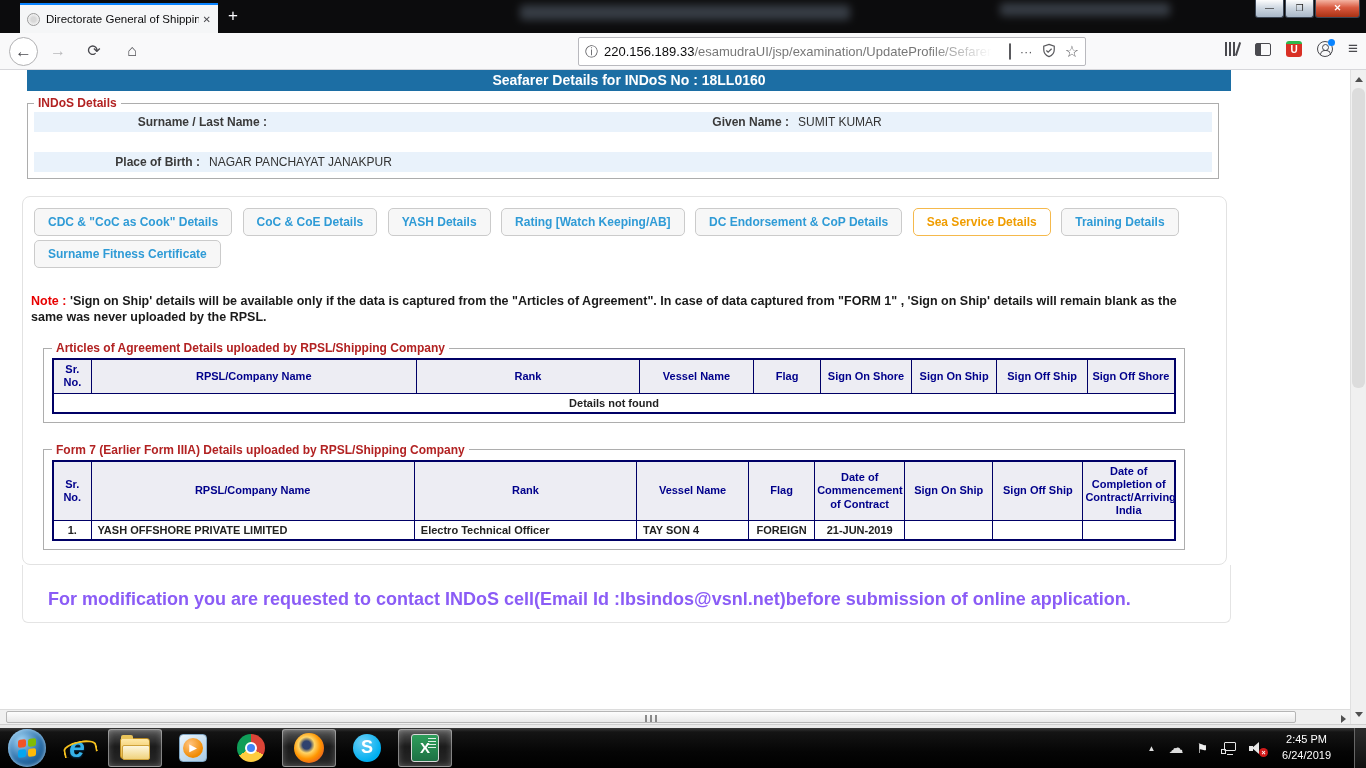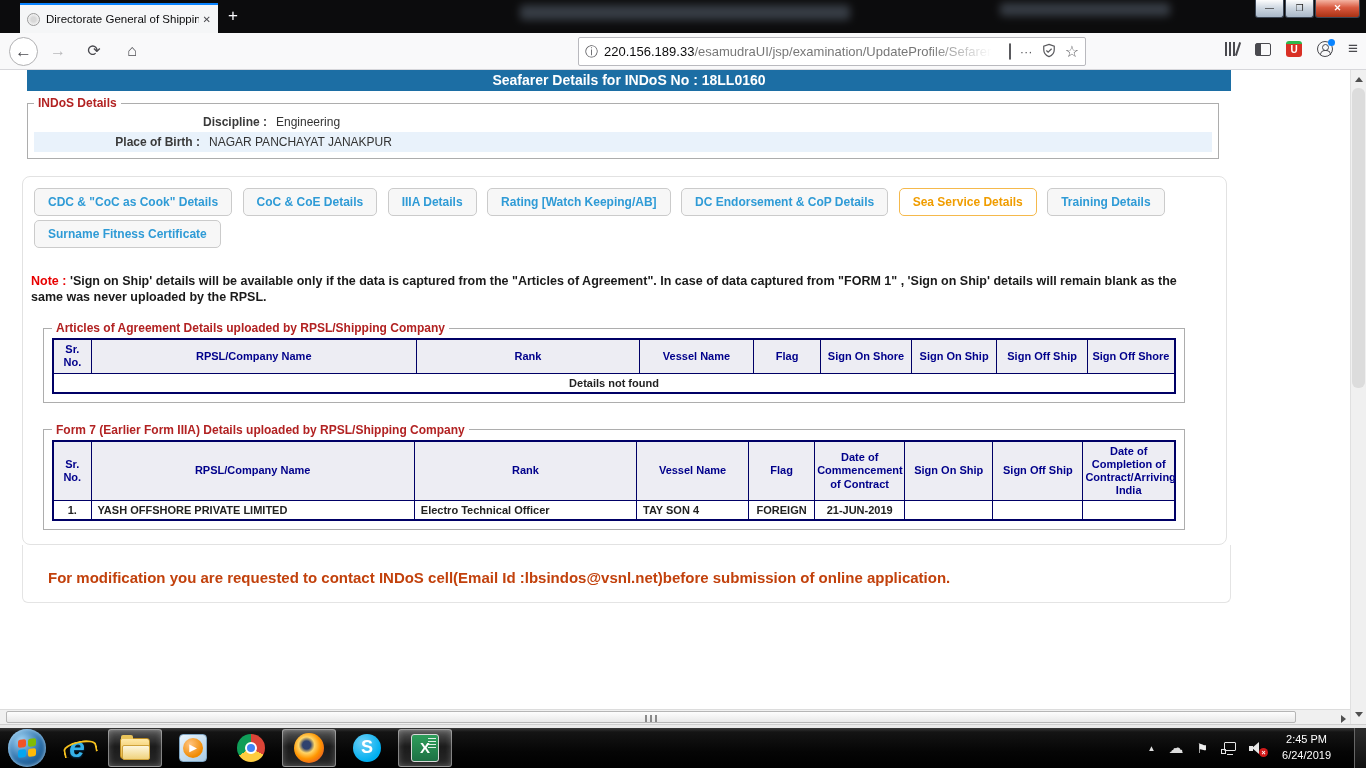--- a/index.html
+++ b/index.html
@@ -70,21 +70,21 @@
   .svc-fs { margin:16px 0 0 14px; width:1142px; padding:3px 8px 8px; }
   .svc-fs + .svc-fs { margin-top:20px; }
   table.svc { border-collapse:collapse; table-layout:fixed; width:1124px; border:2px solid #000066; }
   table.svc th { background:#ededf3; color:#00008b; font-size:11px; font-weight:bold; border:1px solid #000066; padding:3px 2px; line-height:1.2; }
   table.svc td { border:1px solid #000066; font-size:11px; font-weight:bold; color:#222; padding:3px 6px; height:13px; }
   td.center { text-align:center; }
   td.notfound { color:#e80000; font-size:12px; text-align:center; font-weight:bold; }
 
   .faq-bar { margin:40px 0 0 22px; width:1209px; height:19px; background:#a40c0c; color:#fff; font-weight:bold; font-size:13px; text-align:center; line-height:19px; }
   .faq-q { margin:5px 0 0 22px; width:1209px; height:25px; border:1px solid #eec067; border-radius:2px; color:#e09a2d; font-weight:bold; font-size:12px; line-height:23px; padding-left:25px; background:#fff; cursor:pointer; }
-  .faq-body { margin:0 0 0 22px; width:1209px; height:58px; border:1px solid #e4e4e4; border-top:none; border-radius:0 0 6px 6px; padding:24px 0 0 25px; font-size:15px; font-weight:bold; color:#c2410c; }
+  .faq-body { margin:0 0 0 22px; width:1209px; height:58px; border:1px solid #e4e4e4; border-top:none; border-radius:0 0 6px 6px; padding:24px 0 0 25px; font-size:18px; font-weight:bold; color:#8b5cf6; }
 
   
   .vscroll { position:absolute; right:0; top:70px; width:16px; height:654px; background:#f0f0f0; border-left:1px solid #e0e0e0; }
   .vthumb { position:absolute; left:1px; top:18px; width:13px; height:300px; background:#dcdcdc; border-radius:6px; }
   .arrow { width:0; height:0; position:absolute; left:4px; }
   .arr-up { top:7px; border-left:4px solid transparent; border-right:4px solid transparent; border-bottom:5px solid #505050; }
   .arr-dn { bottom:7px; border-left:4px solid transparent; border-right:4px solid transparent; border-top:5px solid #505050; }
   .hscroll { position:absolute; left:0; top:709px; width:1350px; height:15px; background:#f0f0f0; border-top:1px solid #dcdcdc; }
   .hthumb { position:absolute; left:6px; top:1px; width:1290px; height:12px; background:linear-gradient(#fdfdfd,#e8e8e8); border:1px solid #b5b5b5; border-radius:2px; }
   .grip { position:absolute; left:638px; top:3px; width:14px; height:7px; background:repeating-linear-gradient(90deg,#8a8a8a 0 2px,transparent 2px 5px); }
@@ -182,39 +182,45 @@
     <span class="menu-ico">≡</span>
   </div>
 </div>
 
 <div class="page">
 
   <div class="page-header">Seafarer Details for INDoS No : 18LL0160</div>
 
   <fieldset class="indos-fs">
     <legend>INDoS Details</legend>
+    <div class="indos-row alt">
+      <div class="indos-cell">
+          <span class="lbl">Surname / Last Name :</span>
+          <span class="val"></span>
+        </div>
+      <div class="indos-cell rc">
+          <span class="lbl">Given Name :</span>
+          <span class="val">SUMIT KUMAR</span>
+        </div>
+    </div>
     <div class="indos-row">
-      <div class="indos-cell">
-          <span class="lbl">Discipline :</span>
-          <span class="val">Engineering</span>
-        </div>
     </div>
     <div class="indos-row alt">
       <div class="indos-cell rc">
           <span class="lbl">Place of Birth :</span>
           <span class="val">NAGAR PANCHAYAT JANAKPUR</span>
         </div>
     </div>
   </fieldset>
 
   <div class="tabbox">
     <div class="tabs-row">
       <span class="tab">CDC &amp; "CoC as Cook" Details</span>
       <span class="tab">CoC &amp; CoE Details</span>
-      <span class="tab">IIIA Details</span>
+      <span class="tab">YASH Details</span>
       <span class="tab">Rating [Watch Keeping/AB]</span>
       <span class="tab">DC Endorsement &amp; CoP Details</span>
       <span class="tab active">Sea Service Details</span>
       <span class="tab">Training Details</span>
     </div>
     <div class="tabs-row">
       <span class="tab">Surname Fitness Certificate</span>
     </div>
 
     <div class="note">

